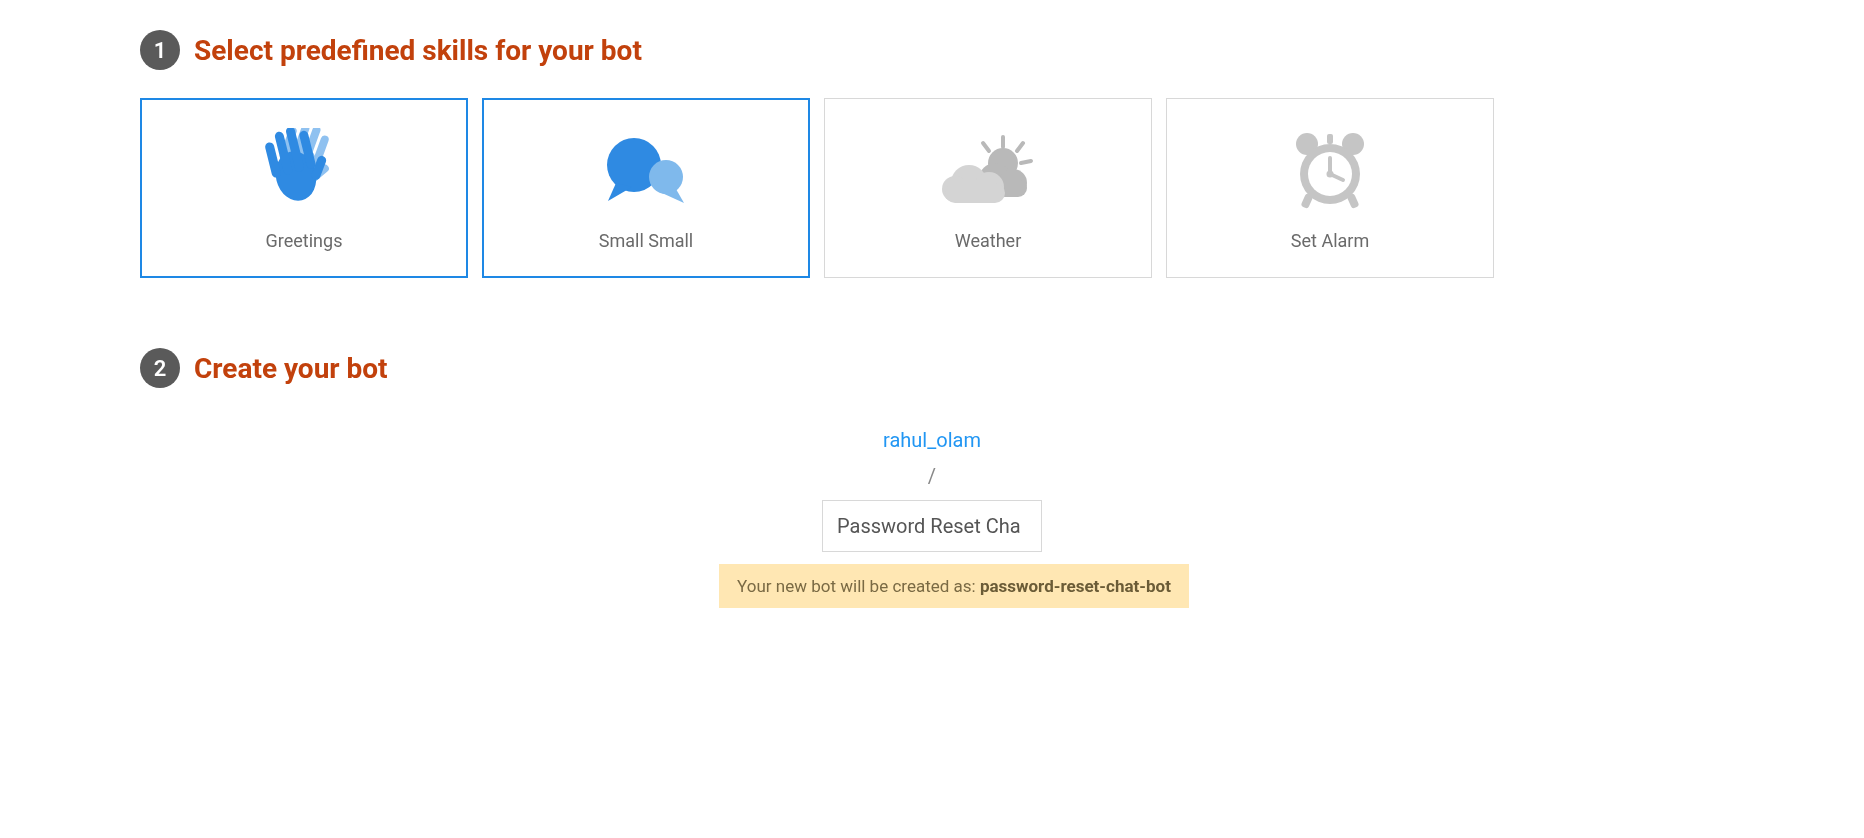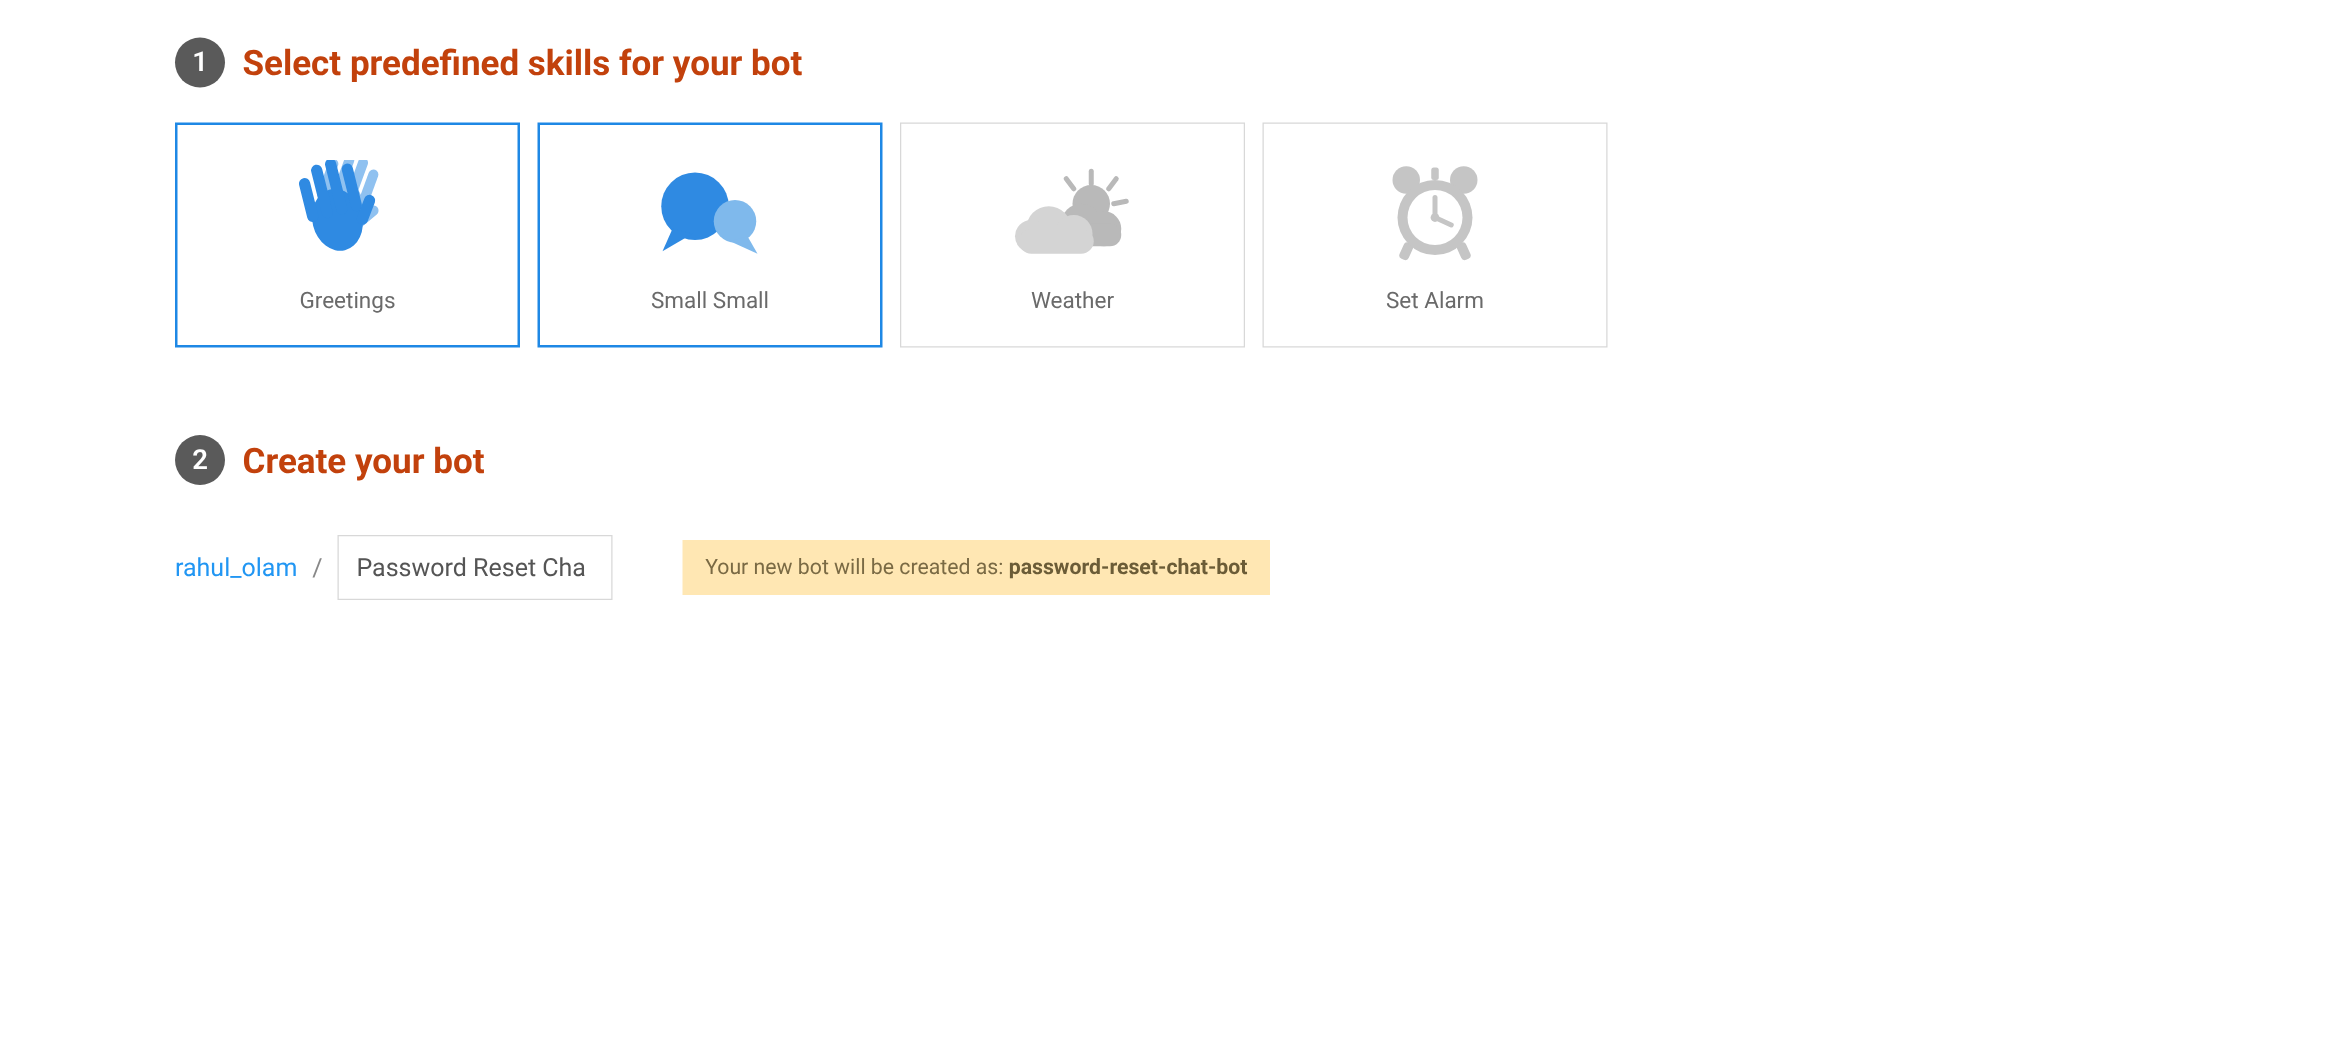--- a/index.html
+++ b/index.html
@@ -34,21 +34,21 @@
     font-weight: 700;
     color: #c2410c;
   }
   .skills-grid {
     display: flex;
     flex-wrap: wrap;
     gap: 14px;
     margin-bottom: 70px;
   }
   .skill-card {
-    width: 276px;
+    width: 328px;
     height: 180px;
     border: 1px solid #d8d8d8;
     display: flex;
     flex-direction: column;
     align-items: center;
     justify-content: center;
     cursor: pointer;
     background: #fff;
     position: relative;
   }
@@ -64,20 +64,21 @@
   .skill-label {
     margin-top: 14px;
     font-size: 18px;
     color: #6a6a6a;
   }
   .create-row {
     display: flex;
     align-items: center;
     gap: 12px;
     margin-top: 40px;
+    flex-direction: column;
   }
   .username-link {
     color: #2196f3;
     font-size: 20px;
     text-decoration: none;
   }
   .slash {
     color: #888;
     font-size: 20px;
   }

